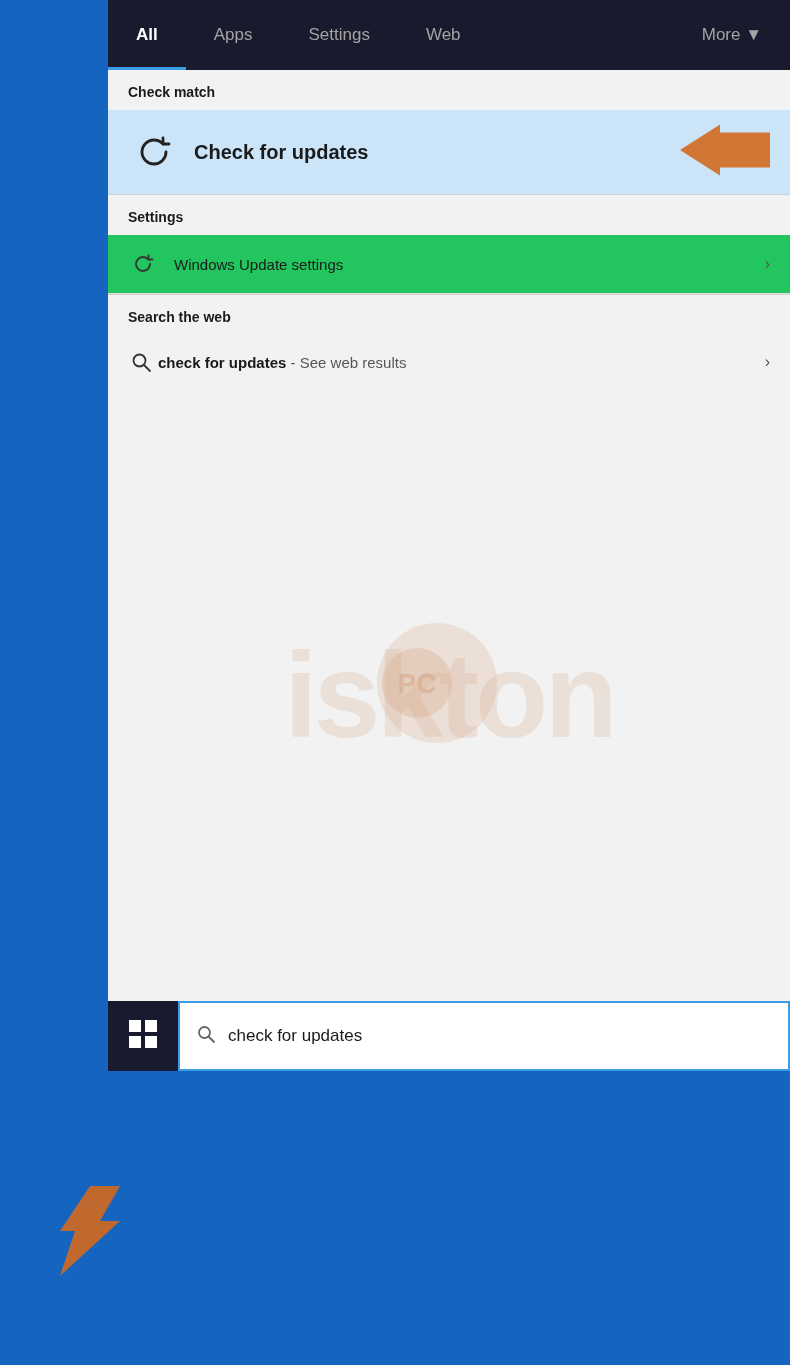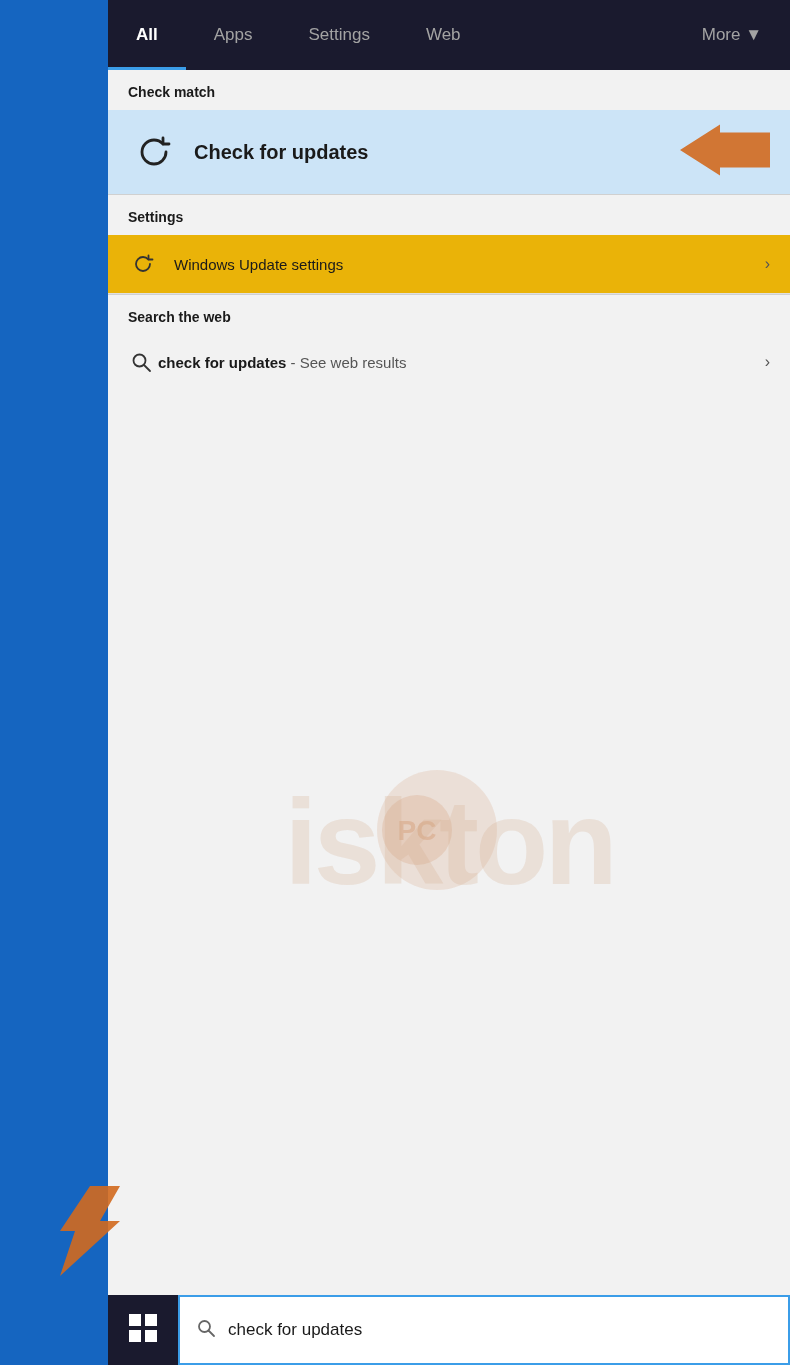--- a/index.html
+++ b/index.html
@@ -10,21 +10,21 @@
       font-family: 'Segoe UI', Arial, sans-serif;
       position: relative;
       overflow: hidden;
     }
 
     .outer-container {
       position: absolute;
       left: 108px;
       top: 0;
       width: 682px;
-      height: 1365px;
+      height: 1071px;
       display: flex;
       flex-direction: column;
       border-radius: 20px;
     }
 
     
     .tab-bar {
       background-color: #1a1a2e;
       display: flex;
       align-items: stretch;
@@ -140,21 +140,21 @@
     
     .settings-section {
       background: #f2f2f2;
     }
 
     .result-item {
       display: flex;
       align-items: center;
       padding: 14px 20px;
       cursor: pointer;
-      background: #eab308;
+      background: #22c55e;
       border-bottom: 1px solid #e0e0e0;
     }
 
     .result-icon {
       width: 30px;
       height: 30px;
       display: flex;
       align-items: center;
       justify-content: center;
       flex-shrink: 0;

